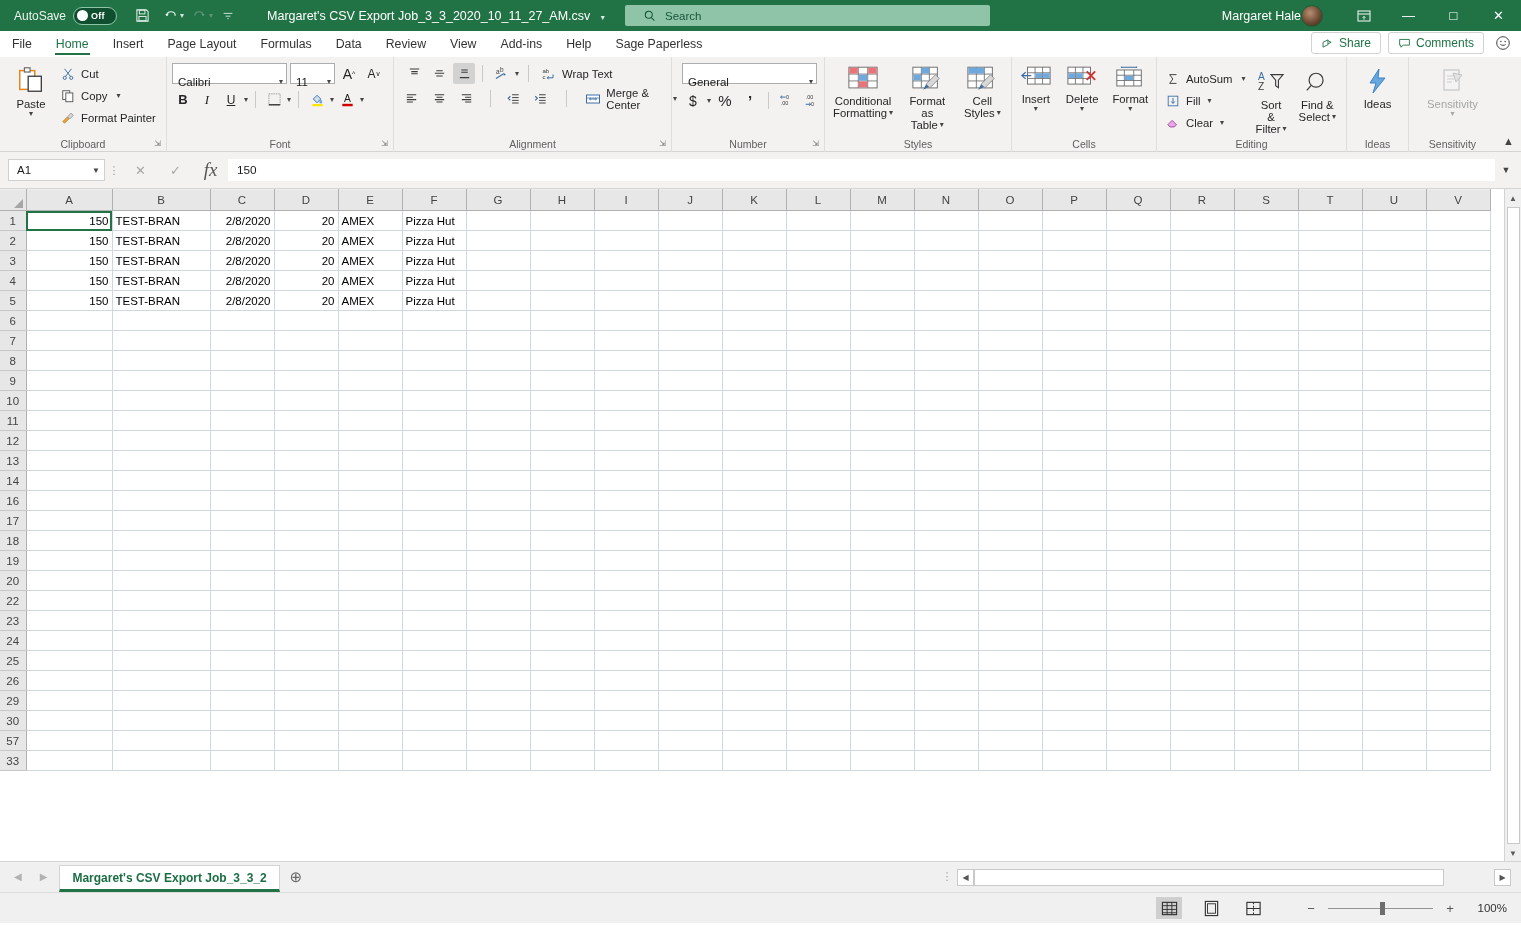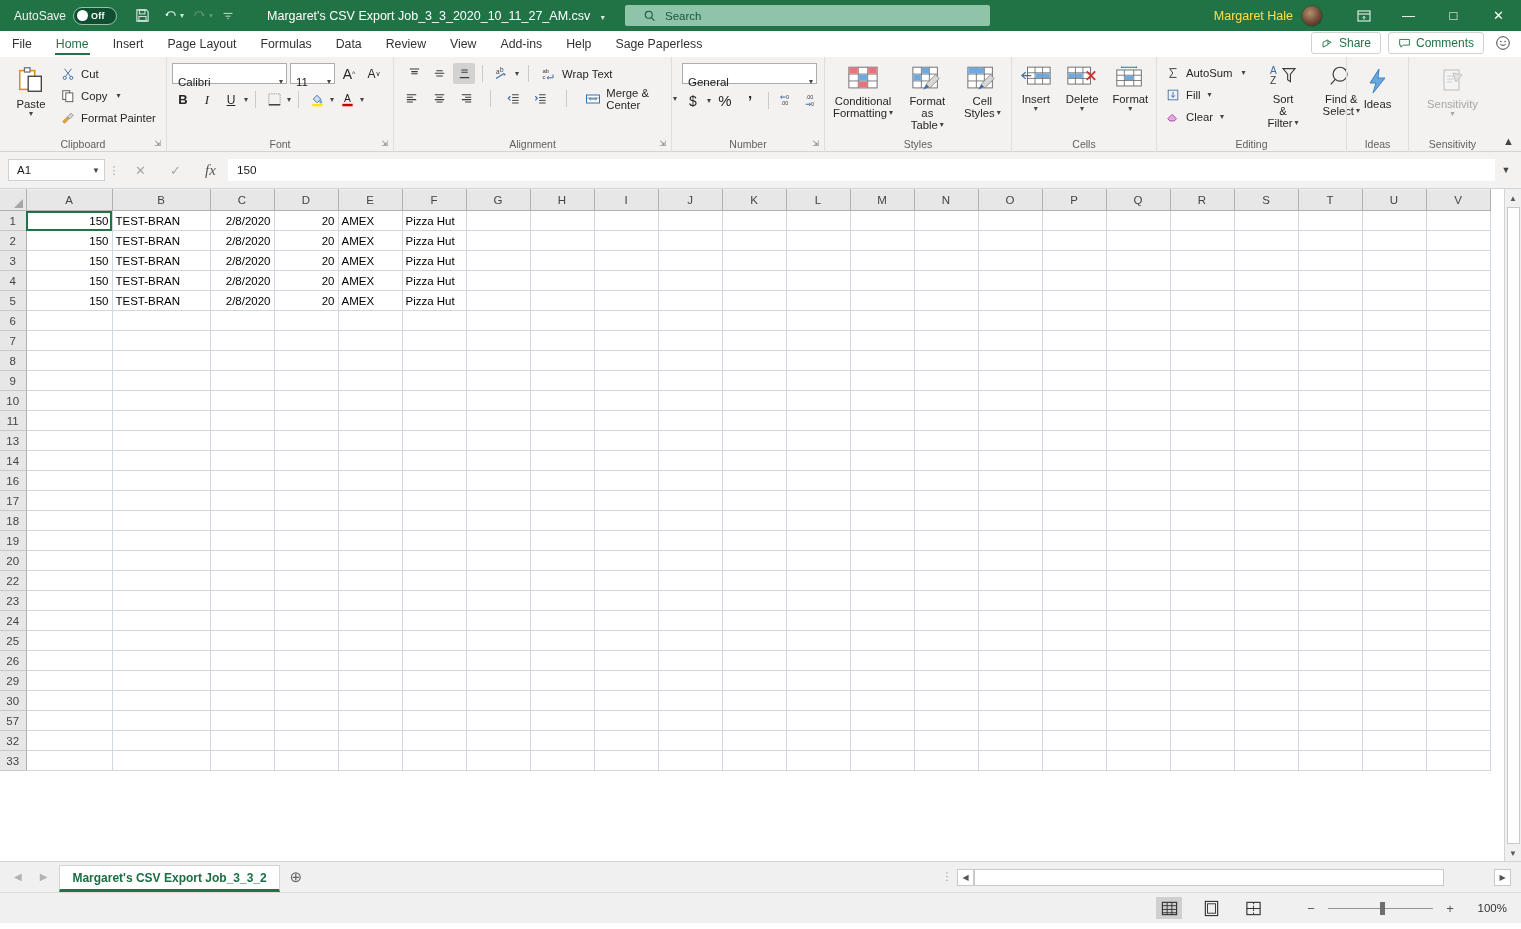--- a/index.html
+++ b/index.html
@@ -54,21 +54,21 @@
     width: 365px; height: 21px;
     background: #8fc4a9; border-radius: 2px;
     display: flex; align-items: center;
     color: #18573a; font-size: 11.5px;
   }
   .search-ic { margin: 0 8px 0 18px; display: flex; }
   .titleright {
     position: absolute; right: 0; top: 0; height: 31px;
     display: flex; align-items: center;
   }
-  .username { font-size: 12.5px; color: #fde047; margin-right: 8px; }
+  .username { font-size: 12.5px; color: #ffffff; margin-right: 0; }
   .avatar {
     width: 22px; height: 22px; border-radius: 50%;
     background: radial-gradient(circle at 40% 35%, #b98f72 0%, #6d4a33 55%, #3a2417 100%);
     border: 1px solid #1b5e3a; margin-right: 18px;
   }
   .ribbon-display-btn, .win-btn {
     width: 45px; height: 31px; display: flex;
     align-items: center; justify-content: center;
     color: #ffffff; font-size: 13px;
   }
@@ -148,21 +148,21 @@
   .namebox {
     width: 97px; height: 22px; margin-left: 4px;
     background: #ffffff; border: 1px solid #d0d0d0;
     display: flex; align-items: center; padding: 0 4px 0 8px;
     font-size: 11.5px; color: #1a1a1a;
   }
   .namebox .cb-caret { margin-left: auto; font-size: 8px; color: #444; }
   .fb-dots { width: 18px; text-align: center; color: #9a9a9a; font-size: 11px; letter-spacing: 0; }
   .fb-icons { display: flex; align-items: center; gap: 0; }
   .fb-ic { width: 35px; height: 22px; display: flex; align-items: center; justify-content: center; color: #a6a6a6; font-size: 13px; }
-  .fb-ic.fx { color: #555; font-style: italic; font-size: 15px; }
+  .fb-ic.fx { color: #555; font-style: italic; font-size: 19px; }
   .fb-input {
     flex: 1; height: 22px; background: #ffffff;
     border: none; display: flex; align-items: center;
     padding-left: 9px; font-size: 11.8px; color: #1a1a1a;
   }
   .fb-expand { width: 22px; height: 22px; display: flex; align-items: center; justify-content: center; color: #444; font-size: 9px; }
 
   
   .gridwrap { position: relative; height: 672px; background: #ffffff; display: flex; }
   .gridmain { flex: 1; overflow: hidden; position: relative; }
@@ -694,21 +694,21 @@
             </svg>
         </span>
         <span>Format</span>
         <span class="caret-sm">▾</span>
       </div>
     </div>
     <div class="rgroup-label">Cells</div>
   </div>
 
   <div class="rgroup" style="width:190px">
-    <div class="rgroup-body" style="padding-top:5px;gap:14px">
+    <div class="rgroup-body" style="padding-top:11px;gap:2px">
       <div style="display:flex;flex-direction:column;gap:1px;width:88px">
         <div class="smallrow">
           <span class="ic">
             <svg width="14" height="14" viewBox="0 0 16 16">
                 <path d="M12 3H4.2l3.6 5-3.6 5H12" fill="none" stroke="#3b3b3b" stroke-width="1.1"></path>
               </svg>
           </span>
           <span>AutoSum</span>
           <span class="caret-sm" style="margin-left:4px">▾</span>
         </div>
@@ -1118,20 +1118,45 @@
             <td class="txt"></td>
             <td class="txt"></td>
             <td class="txt"></td>
             <td class="txt"></td>
             <td class="txt"></td>
             <td class="txt"></td>
             <td class="txt"></td>
             <td class="txt"></td>
           </tr>
           <tr>
+            <th class="rowhdr">12</th>
+            <td class="num"></td>
+            <td class="txt"></td>
+            <td class="num"></td>
+            <td class="num"></td>
+            <td class="txt"></td>
+            <td class="txt"></td>
+            <td class="txt"></td>
+            <td class="txt"></td>
+            <td class="txt"></td>
+            <td class="txt"></td>
+            <td class="txt"></td>
+            <td class="txt"></td>
+            <td class="txt"></td>
+            <td class="txt"></td>
+            <td class="txt"></td>
+            <td class="txt"></td>
+            <td class="txt"></td>
+            <td class="txt"></td>
+            <td class="txt"></td>
+            <td class="txt"></td>
+            <td class="txt"></td>
+            <td class="txt"></td>
+          </tr>
+          <tr>
             <th class="rowhdr">13</th>
             <td class="num"></td>
             <td class="txt"></td>
             <td class="num"></td>
             <td class="num"></td>
             <td class="txt"></td>
             <td class="txt"></td>
             <td class="txt"></td>
             <td class="txt"></td>
             <td class="txt"></td>
@@ -1469,45 +1494,20 @@
             <td class="txt"></td>
             <td class="txt"></td>
             <td class="txt"></td>
             <td class="txt"></td>
             <td class="txt"></td>
             <td class="txt"></td>
             <td class="txt"></td>
           </tr>
           <tr>
             <th class="rowhdr">57</th>
-            <td class="num"></td>
-            <td class="txt"></td>
-            <td class="num"></td>
-            <td class="num"></td>
-            <td class="txt"></td>
-            <td class="txt"></td>
-            <td class="txt"></td>
-            <td class="txt"></td>
-            <td class="txt"></td>
-            <td class="txt"></td>
-            <td class="txt"></td>
-            <td class="txt"></td>
-            <td class="txt"></td>
-            <td class="txt"></td>
-            <td class="txt"></td>
-            <td class="txt"></td>
-            <td class="txt"></td>
-            <td class="txt"></td>
-            <td class="txt"></td>
-            <td class="txt"></td>
-            <td class="txt"></td>
-            <td class="txt"></td>
-          </tr>
-          <tr>
-            <th class="rowhdr">32</th>
             <td class="num"></td>
             <td class="txt"></td>
             <td class="num"></td>
             <td class="num"></td>
             <td class="txt"></td>
             <td class="txt"></td>
             <td class="txt"></td>
             <td class="txt"></td>
             <td class="txt"></td>
             <td class="txt"></td>

